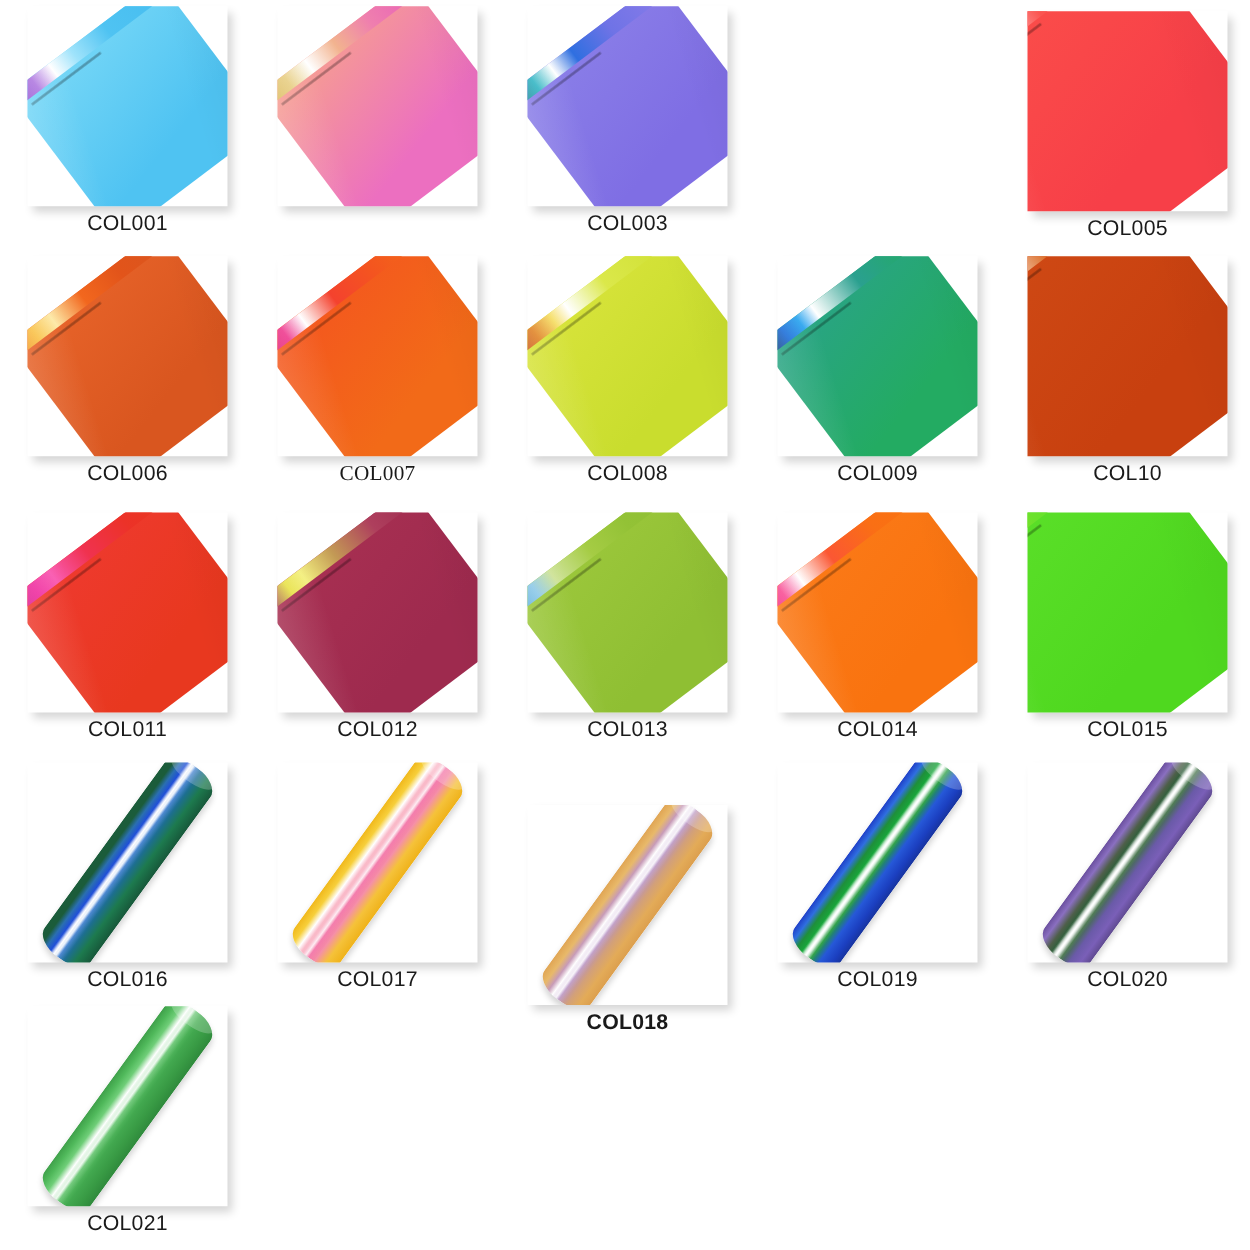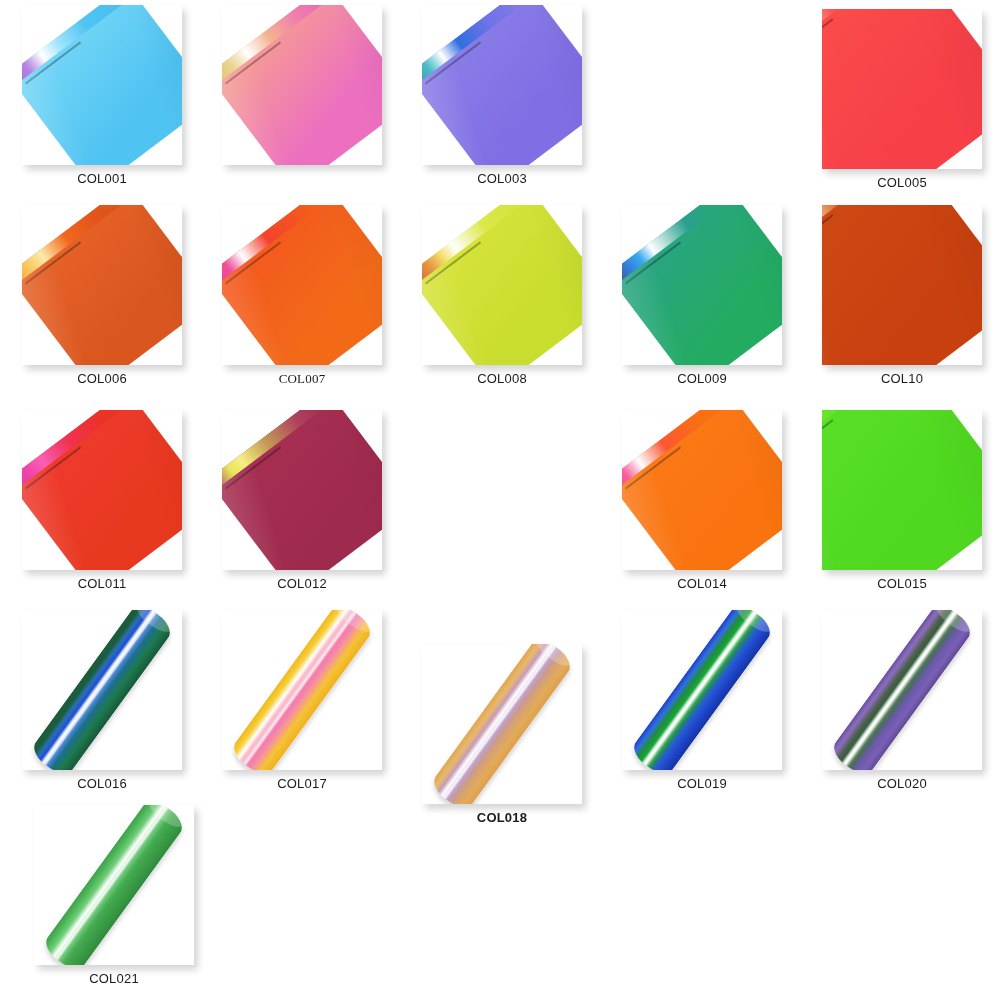--- a/index.html
+++ b/index.html
@@ -93,21 +93,21 @@
     width:42px;height:16px;
     border-radius:50%;
     background:rgba(255,255,255,0.22);
     border-top:1px solid rgba(255,255,255,0.5);
   }
   .label{
     position:absolute;
     left:0; top:168px;
     width:204px;
     text-align:center;
-    font-size:13px;
+    font-size:17px;
     color:#1a1a1a;
     letter-spacing:.2px;
     line-height:22px;
     white-space:nowrap;
   }
 </style>
 </head>
 <body>
 
 <div id="chart">
@@ -246,20 +246,33 @@
           <div class="sheet" style="width: 150px; height: 145px; left: 14px; top: 10px; transform: rotate(-37deg);">
             <div class="face" style="background: linear-gradient(165deg, rgb(168, 48, 82) 0%, rgb(158, 42, 78) 70%, rgb(158, 42, 78) 100%);"></div>
             <div class="edge" style="background: linear-gradient(90deg, rgb(143, 42, 85) 0%, rgb(232, 226, 74) 16%, rgb(243, 239, 127) 26%, rgb(195, 154, 85) 46%, rgb(174, 63, 93) 72%, rgb(158, 42, 78) 100%);"></div>
             <div class="crease"></div>
             <div class="gloss" style="background: linear-gradient(110deg, rgba(255, 255, 255, 0.4) 0%, rgba(255, 255, 255, 0) 26%, rgba(255, 255, 255, 0) 72%, rgba(0, 0, 0, 0.1) 100%);"></div>
           </div>
         </div>
       </div>
       <div class="label">COL012</div>
     </div>
+    <div class="swatch-cell" style="left: 400px; top: 405px;">
+      <div class="photo">
+        <div class="inner">
+          <div class="sheet" style="width: 150px; height: 145px; left: 14px; top: 10px; transform: rotate(-37deg);">
+            <div class="face" style="background: linear-gradient(165deg, rgb(157, 200, 60) 0%, rgb(143, 191, 51) 70%, rgb(143, 191, 51) 100%);"></div>
+            <div class="edge" style="background: linear-gradient(90deg, rgb(79, 168, 216) 0%, rgb(142, 201, 232) 14%, rgb(207, 227, 154) 26%, rgb(165, 204, 68) 50%, rgb(147, 194, 54) 74%, rgb(143, 191, 51) 100%);"></div>
+            <div class="crease"></div>
+            <div class="gloss" style="background: linear-gradient(110deg, rgba(255, 255, 255, 0.4) 0%, rgba(255, 255, 255, 0) 26%, rgba(255, 255, 255, 0) 72%, rgba(0, 0, 0, 0.1) 100%);"></div>
+          </div>
+        </div>
+      </div>
+      <div class="label">COL013</div>
+    </div>
     <div class="swatch-cell" style="left: 600px; top: 405px;">
       <div class="photo">
         <div class="inner">
           <div class="sheet" style="width: 150px; height: 145px; left: 14px; top: 10px; transform: rotate(-37deg);">
             <div class="face" style="background: linear-gradient(165deg, rgb(251, 122, 24) 0%, rgb(249, 115, 15) 70%, rgb(249, 115, 15) 100%);"></div>
             <div class="edge" style="background: linear-gradient(90deg, rgb(240, 34, 126) 0%, rgb(248, 78, 149) 12%, rgb(255, 255, 255) 24%, rgb(251, 87, 51) 44%, rgb(250, 111, 20) 72%, rgb(249, 115, 15) 100%);"></div>
             <div class="crease"></div>
             <div class="gloss" style="background: linear-gradient(110deg, rgba(255, 255, 255, 0.4) 0%, rgba(255, 255, 255, 0) 26%, rgba(255, 255, 255, 0) 72%, rgba(0, 0, 0, 0.1) 100%);"></div>
           </div>
         </div>
@@ -342,21 +355,21 @@
             <div class="roll">
               <div class="rbody" style="background: linear-gradient(90deg, rgb(106, 79, 158) 0%, rgb(138, 111, 192) 12%, rgb(79, 95, 74) 26%, rgb(47, 95, 58) 36%, rgb(255, 255, 255) 44%, rgb(63, 111, 69) 54%, rgb(106, 90, 168) 70%, rgb(122, 95, 184) 86%, rgb(95, 74, 144) 100%);"></div>
               <div class="rhi"></div>
               <div class="rcap"></div>
             </div>
           </div>
         </div>
       </div>
       <div class="label">COL020</div>
     </div>
-    <div class="swatch-cell" style="left: 0px; top: 800px; margin-left: 12px;">
+    <div class="swatch-cell" style="left: 0px; top: 800px;">
       <div class="photo">
         <div class="inner">
           <div class="roll-wrap">
             <div class="roll">
               <div class="rbody" style="background: linear-gradient(90deg, rgb(63, 160, 74) 0%, rgb(79, 184, 90) 12%, rgb(111, 206, 120) 24%, rgb(255, 255, 255) 36%, rgb(95, 196, 106) 48%, rgb(66, 168, 79) 66%, rgb(56, 154, 68) 84%, rgb(47, 138, 60) 100%);"></div>
               <div class="rhi"></div>
               <div class="rcap"></div>
             </div>
           </div>
         </div>

